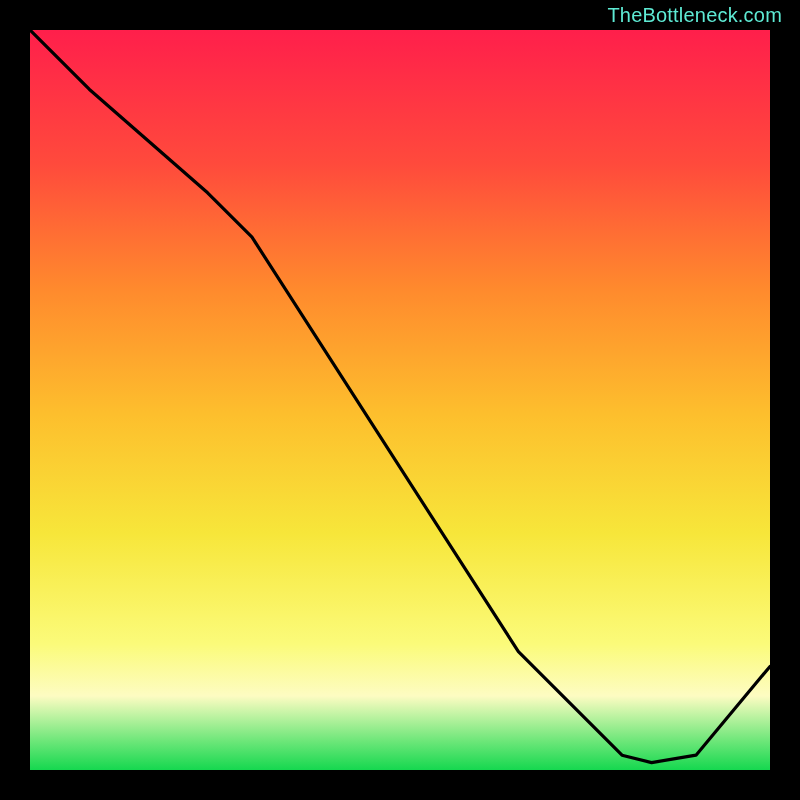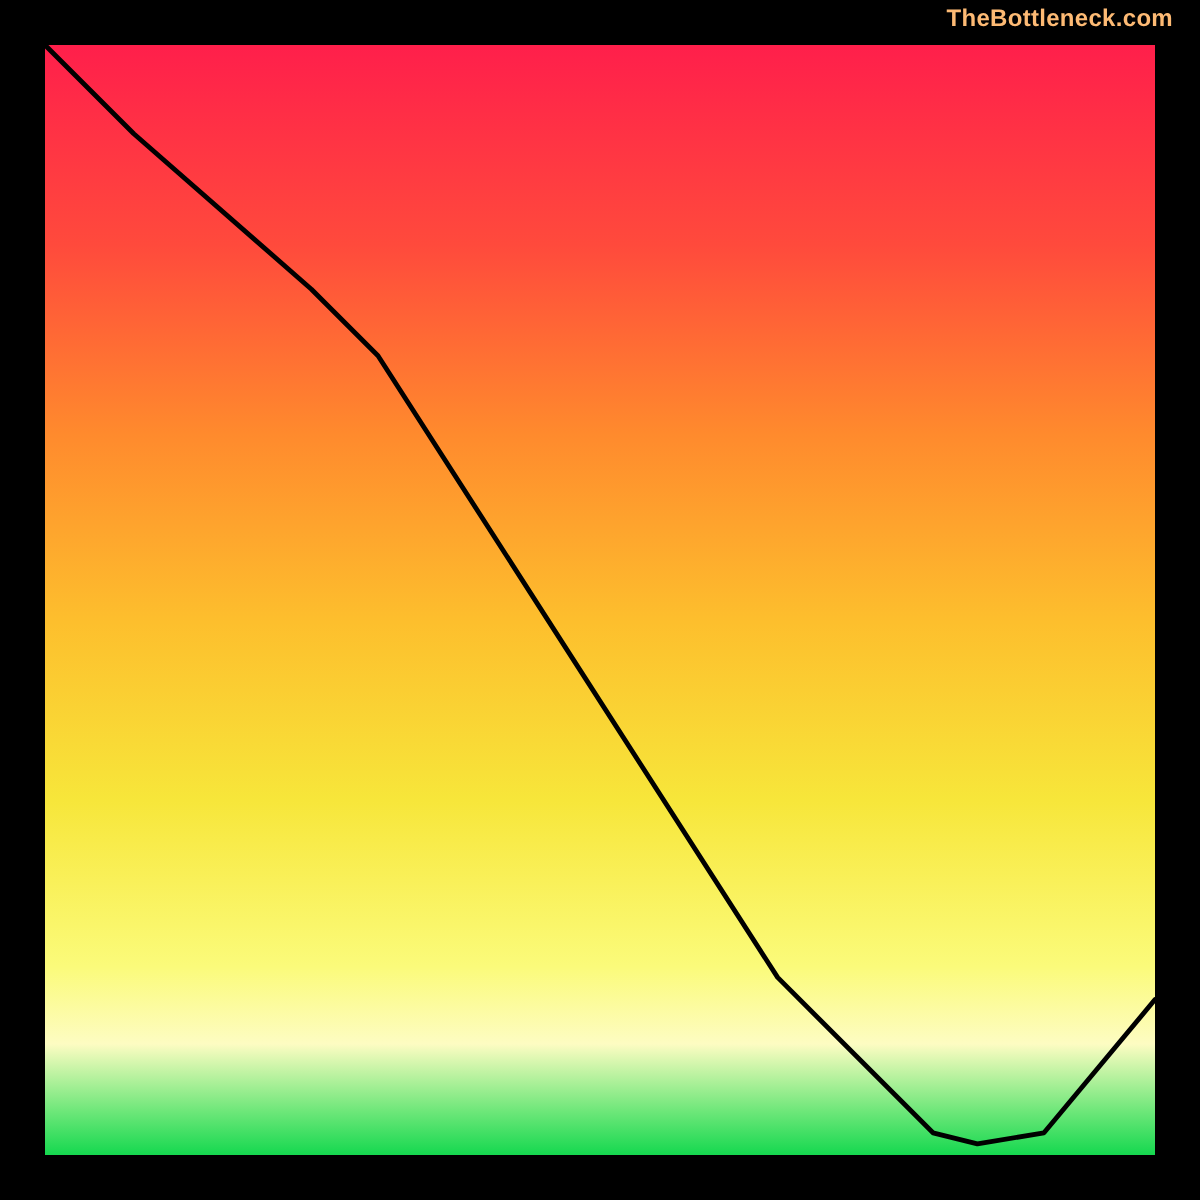--- a/index.html
+++ b/index.html
@@ -14,23 +14,23 @@
   .frame {
     position: relative;
     width: 800px;
     height: 800px;
     background: #000;
   }
   .watermark {
     position: absolute;
     top: 4px;
     right: 18px;
-    color: #fdba74;
-    font-size: 16px;
-    font-weight: 700;
+    color: #5eead4;
+    font-size: 20px;
+    font-weight: 400;
     letter-spacing: 0.2px;
   }
   .plot {
     position: absolute;
     left: 30px;
     top: 30px;
     width: 740px;
     height: 740px;
     background: linear-gradient(
       to bottom,

